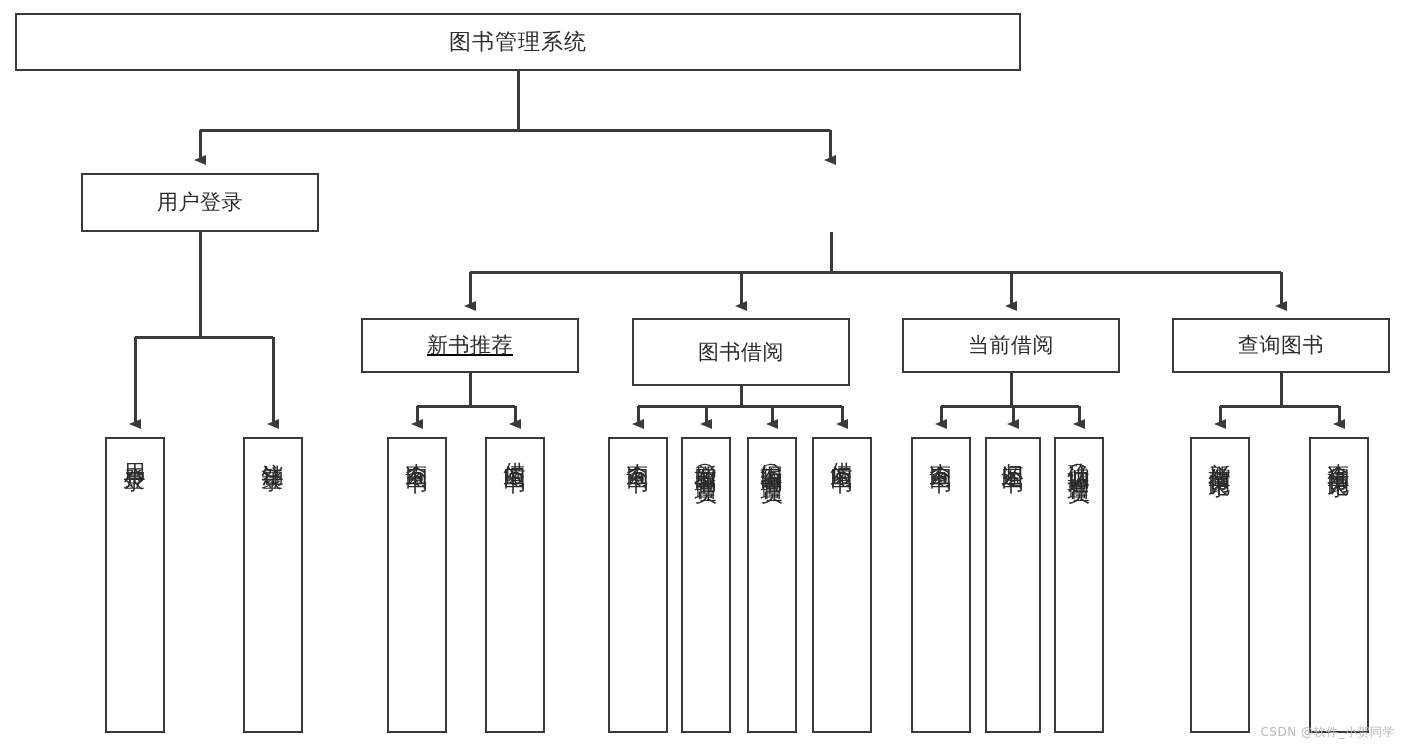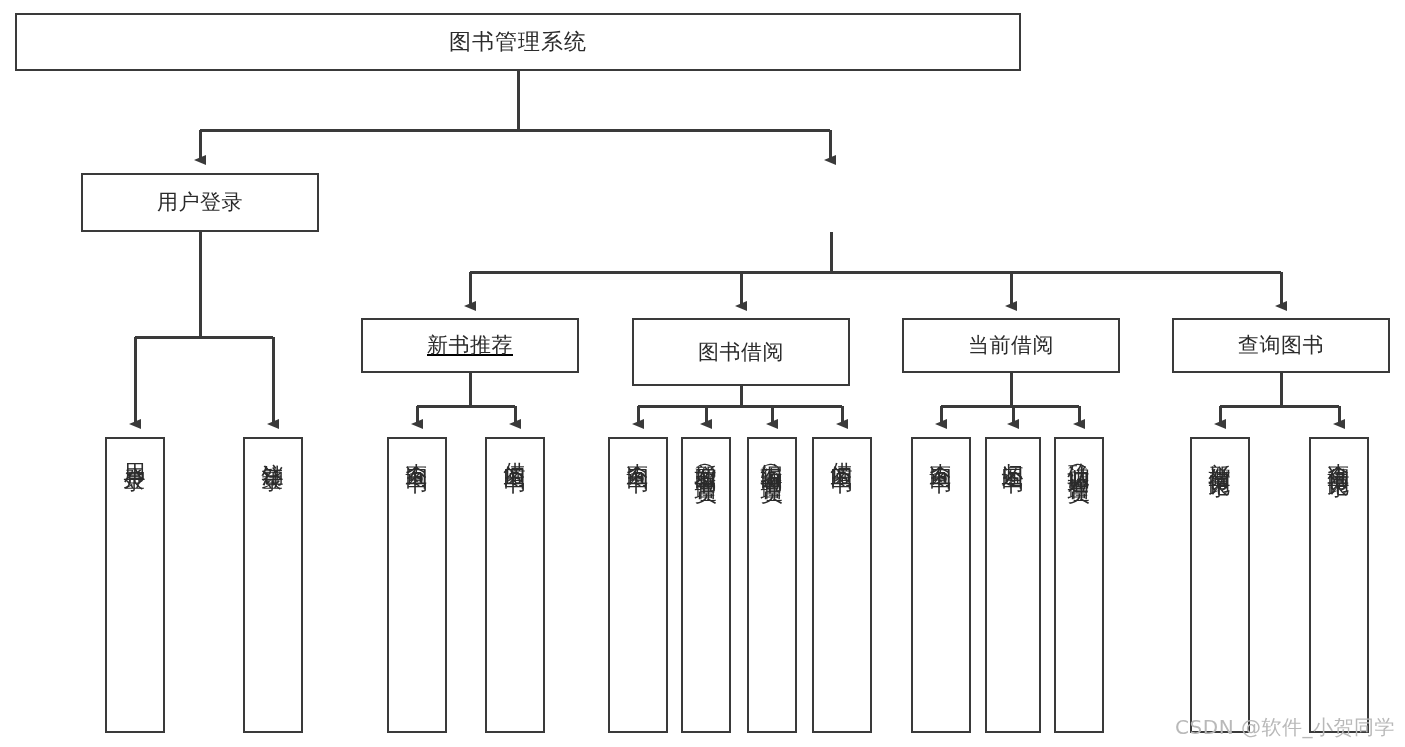--- a/index.html
+++ b/index.html
@@ -60,21 +60,21 @@
     text-orientation: upright;
     font-size: 22px;
     letter-spacing: 3px;
     line-height: 1.05;
     white-space: nowrap;
   }
   .watermark {
     position: absolute;
     right: 10px;
     bottom: 6px;
-    font-size: 20px;
+    font-size: 12px;
     color: #b9b9b9;
     letter-spacing: 0.5px;
     user-select: none;
     white-space: nowrap;
   }
 </style>
 </head>
 <body>
 
 <div id="diagram-root">

